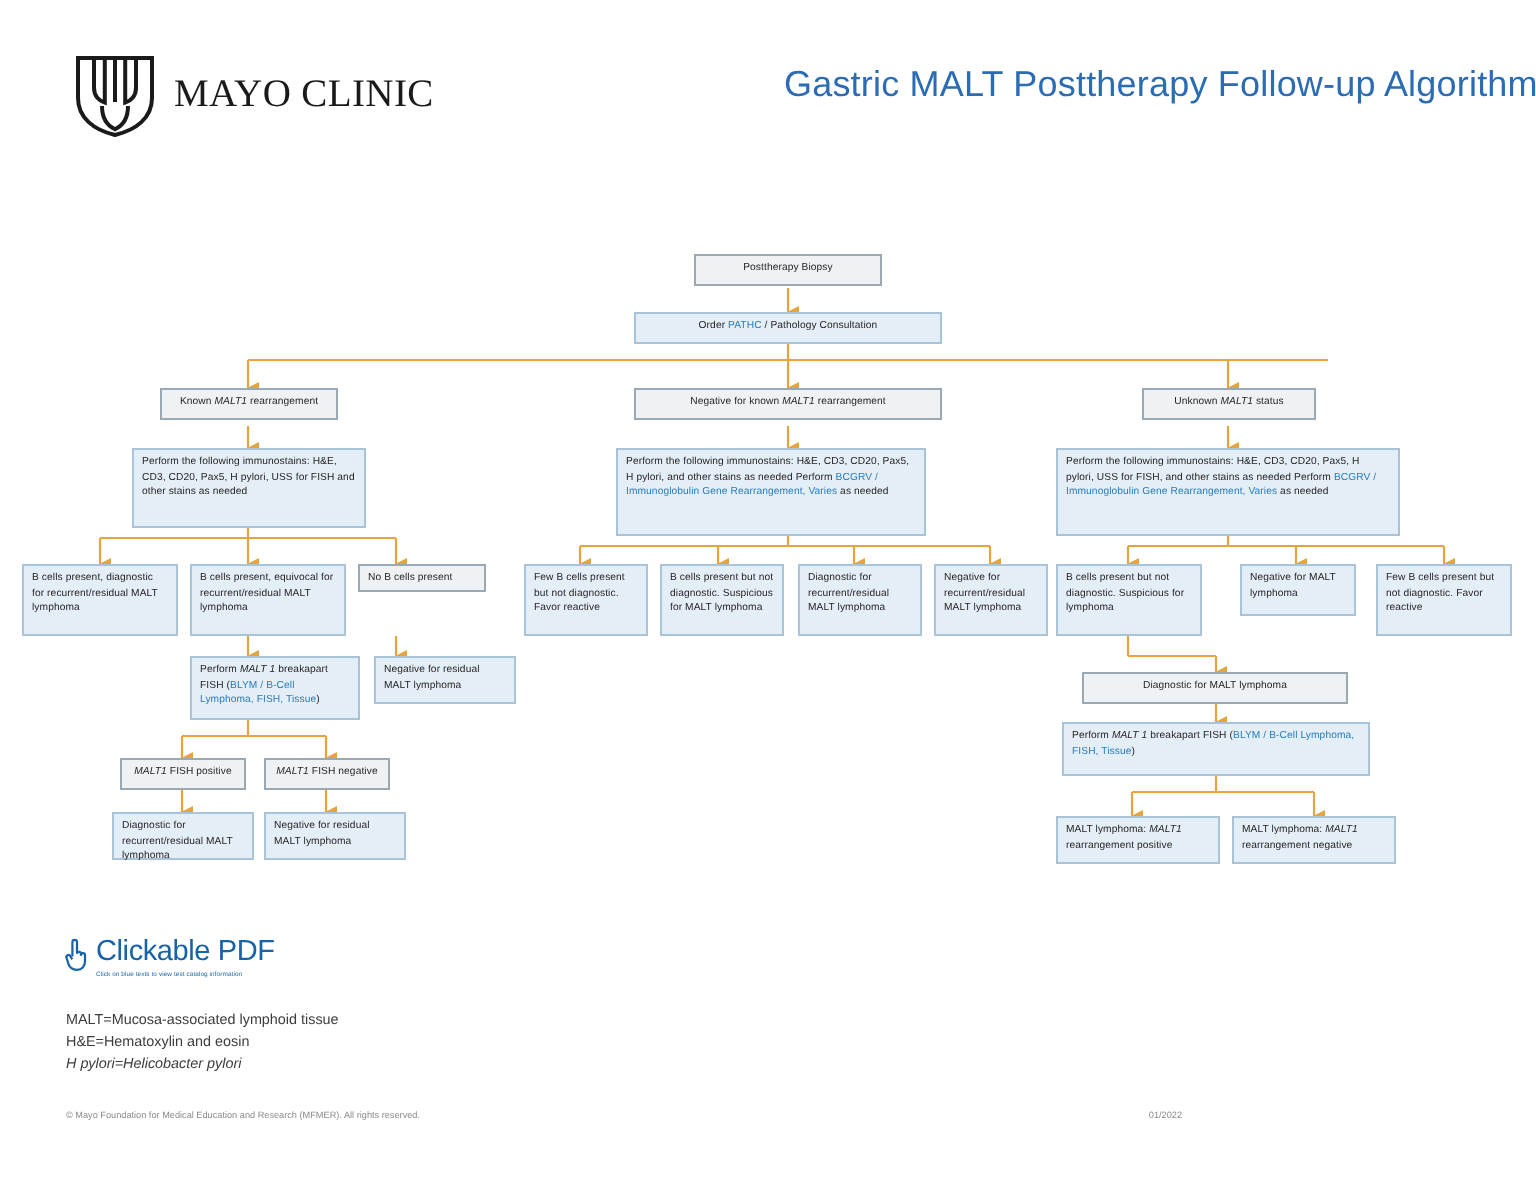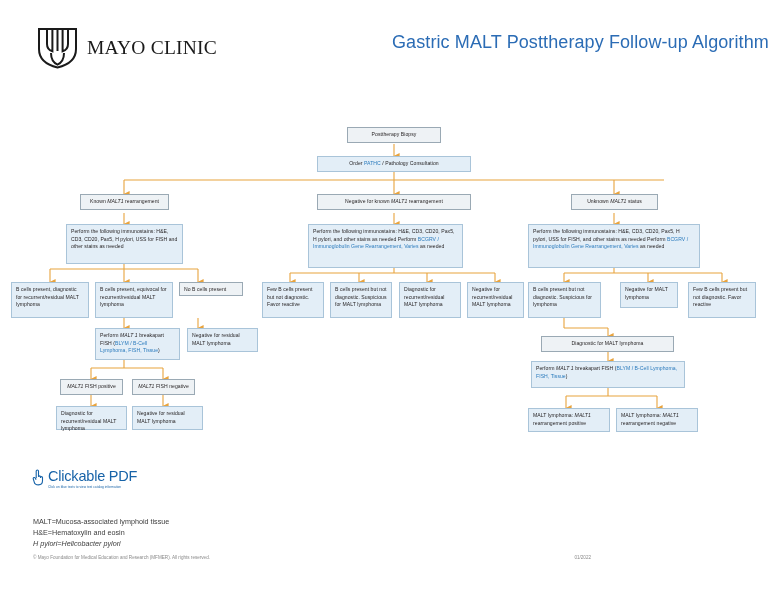--- a/index.html
+++ b/index.html
@@ -87,21 +87,21 @@
     font-size: 14.5px; color: #1763a8; line-height: 1;
     letter-spacing: -.2px;
   }
   .cp-sub {
     font-size: 3.2px; color: #1763a8; line-height: 1.2;
     margin-top: 2.5px; letter-spacing: .05px;
   }
 
   .legend {
     position: absolute;
-    left: 33px; top: 60px;
+    left: 33px; top: 48px;
     font-size: 7.2px;
     color: #3c3c3c;
     line-height: 1.55;
   }
   .legend em { font-style: italic; margin-top: 28px; }
 
   .copyright {
     position: absolute;
     left: 33px; top: 99px;
     font-size: 4.6px; color: #8a8a8a;

